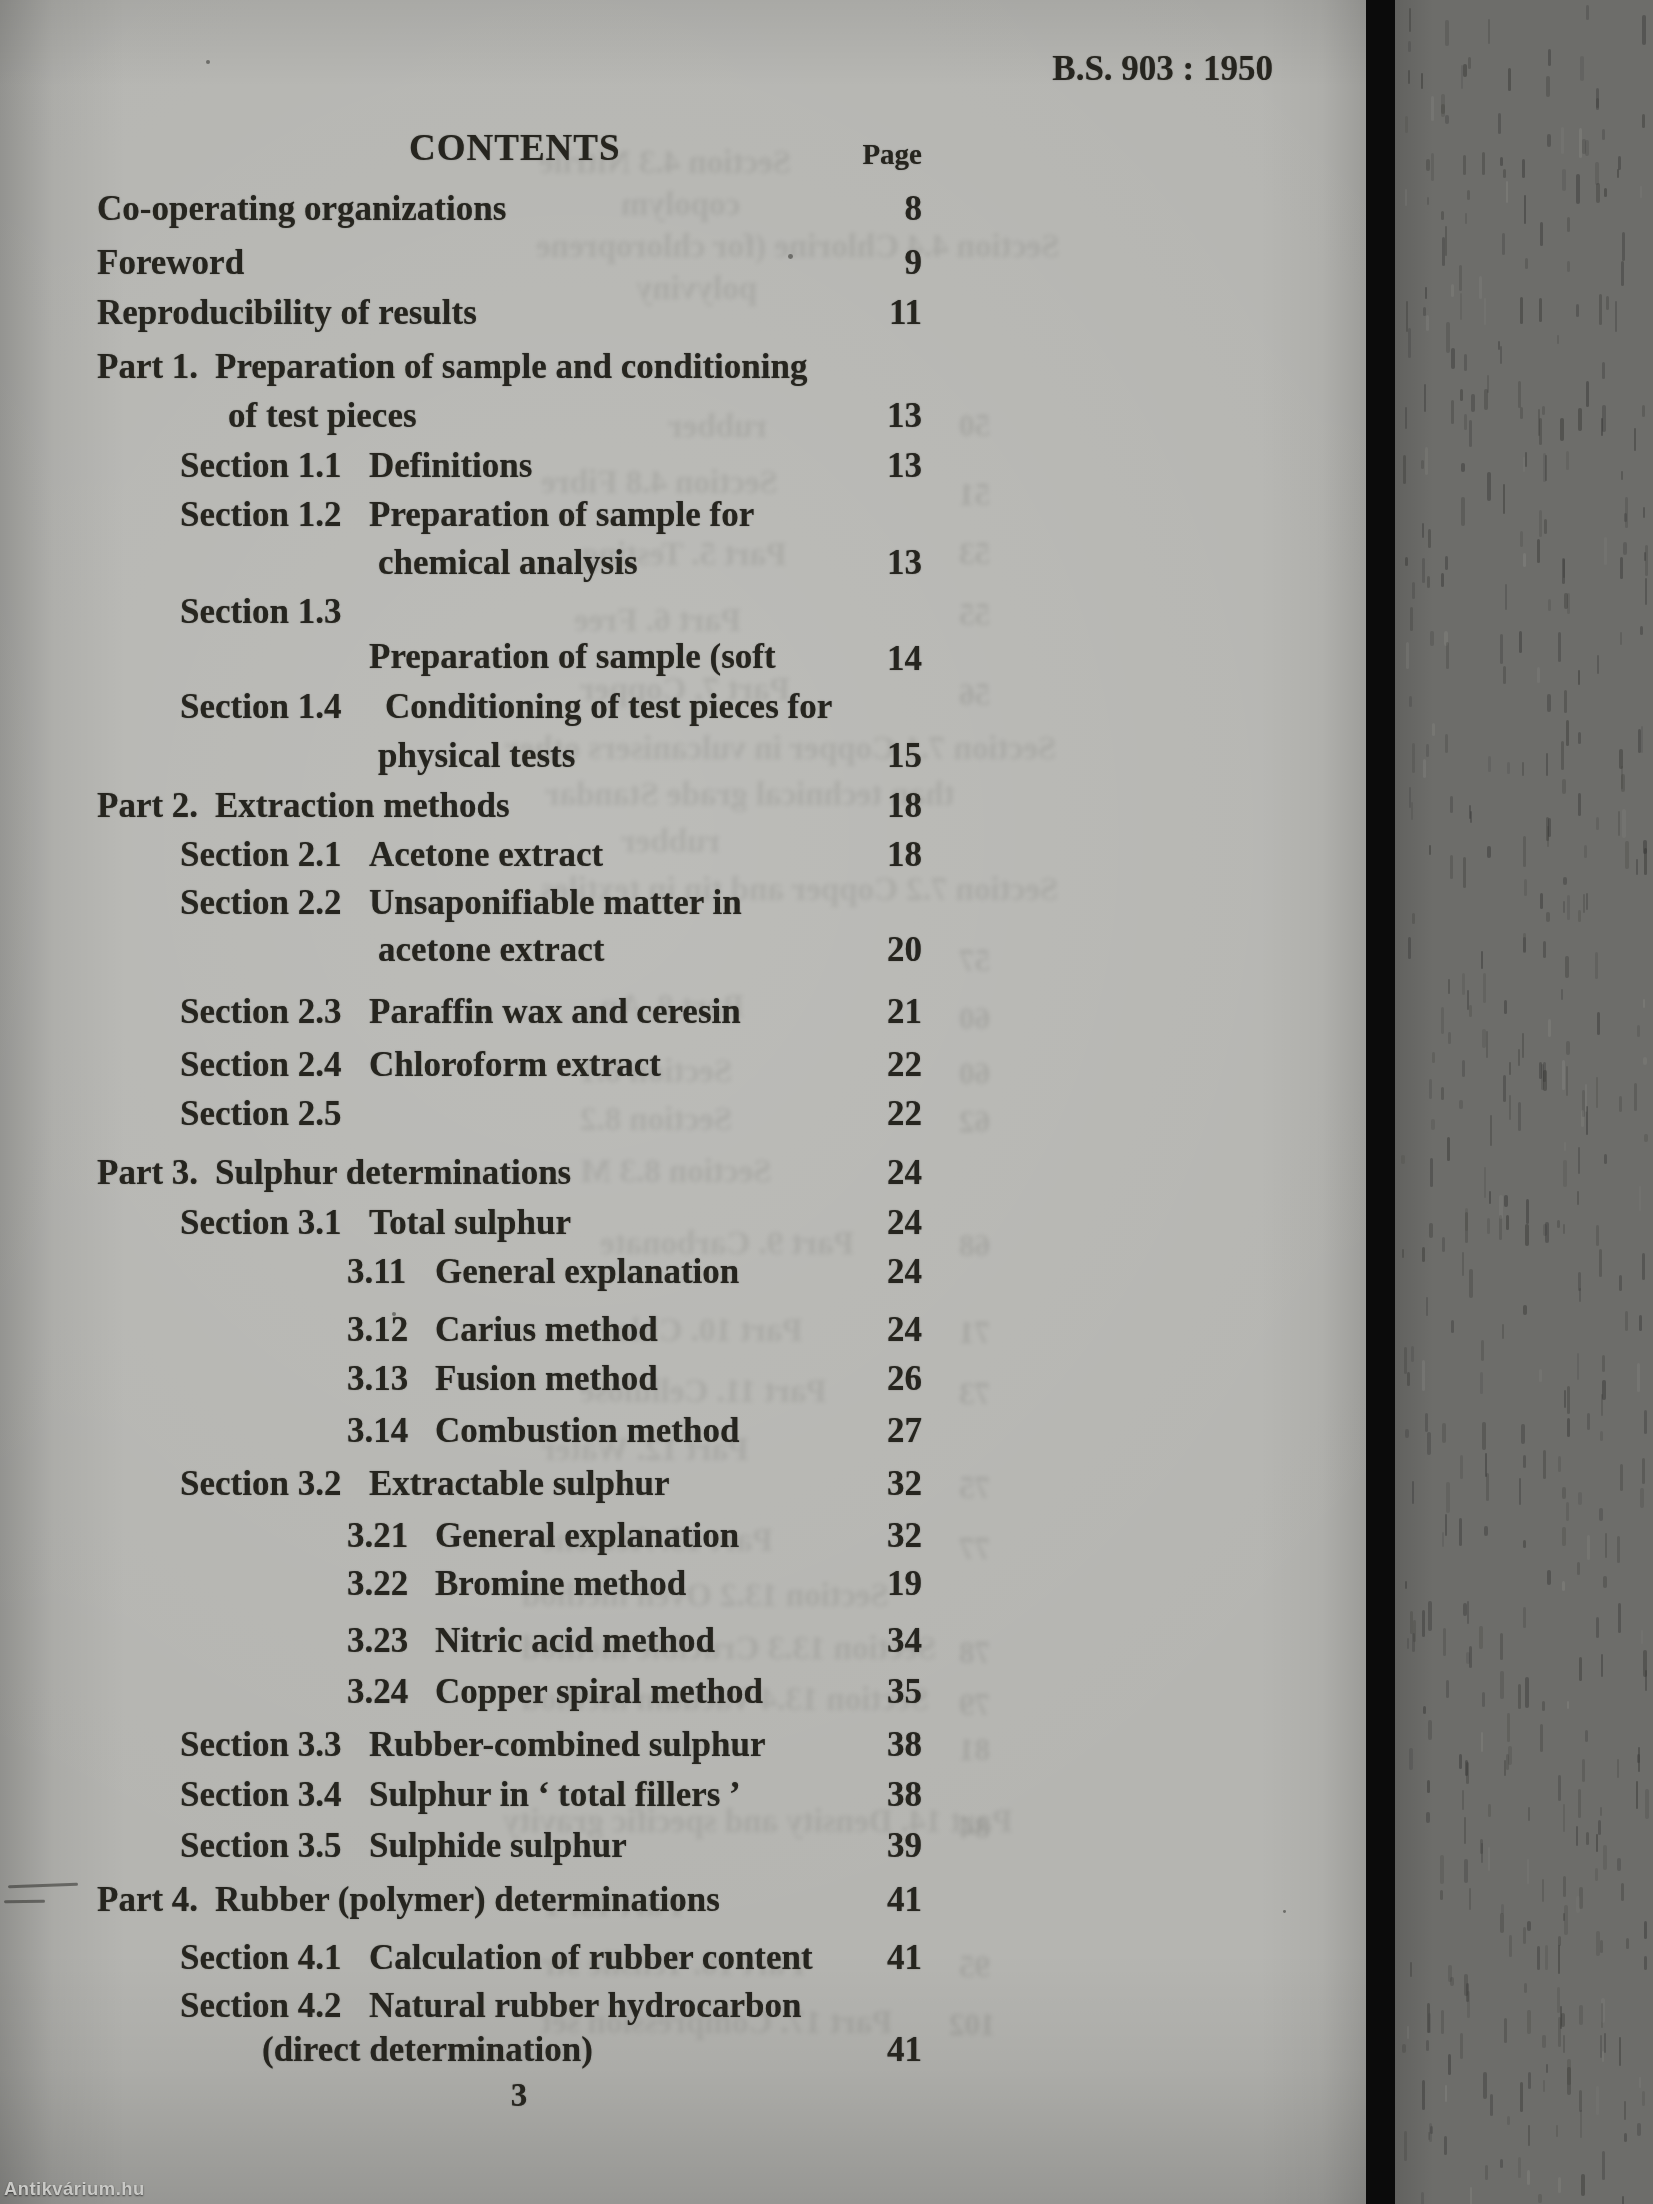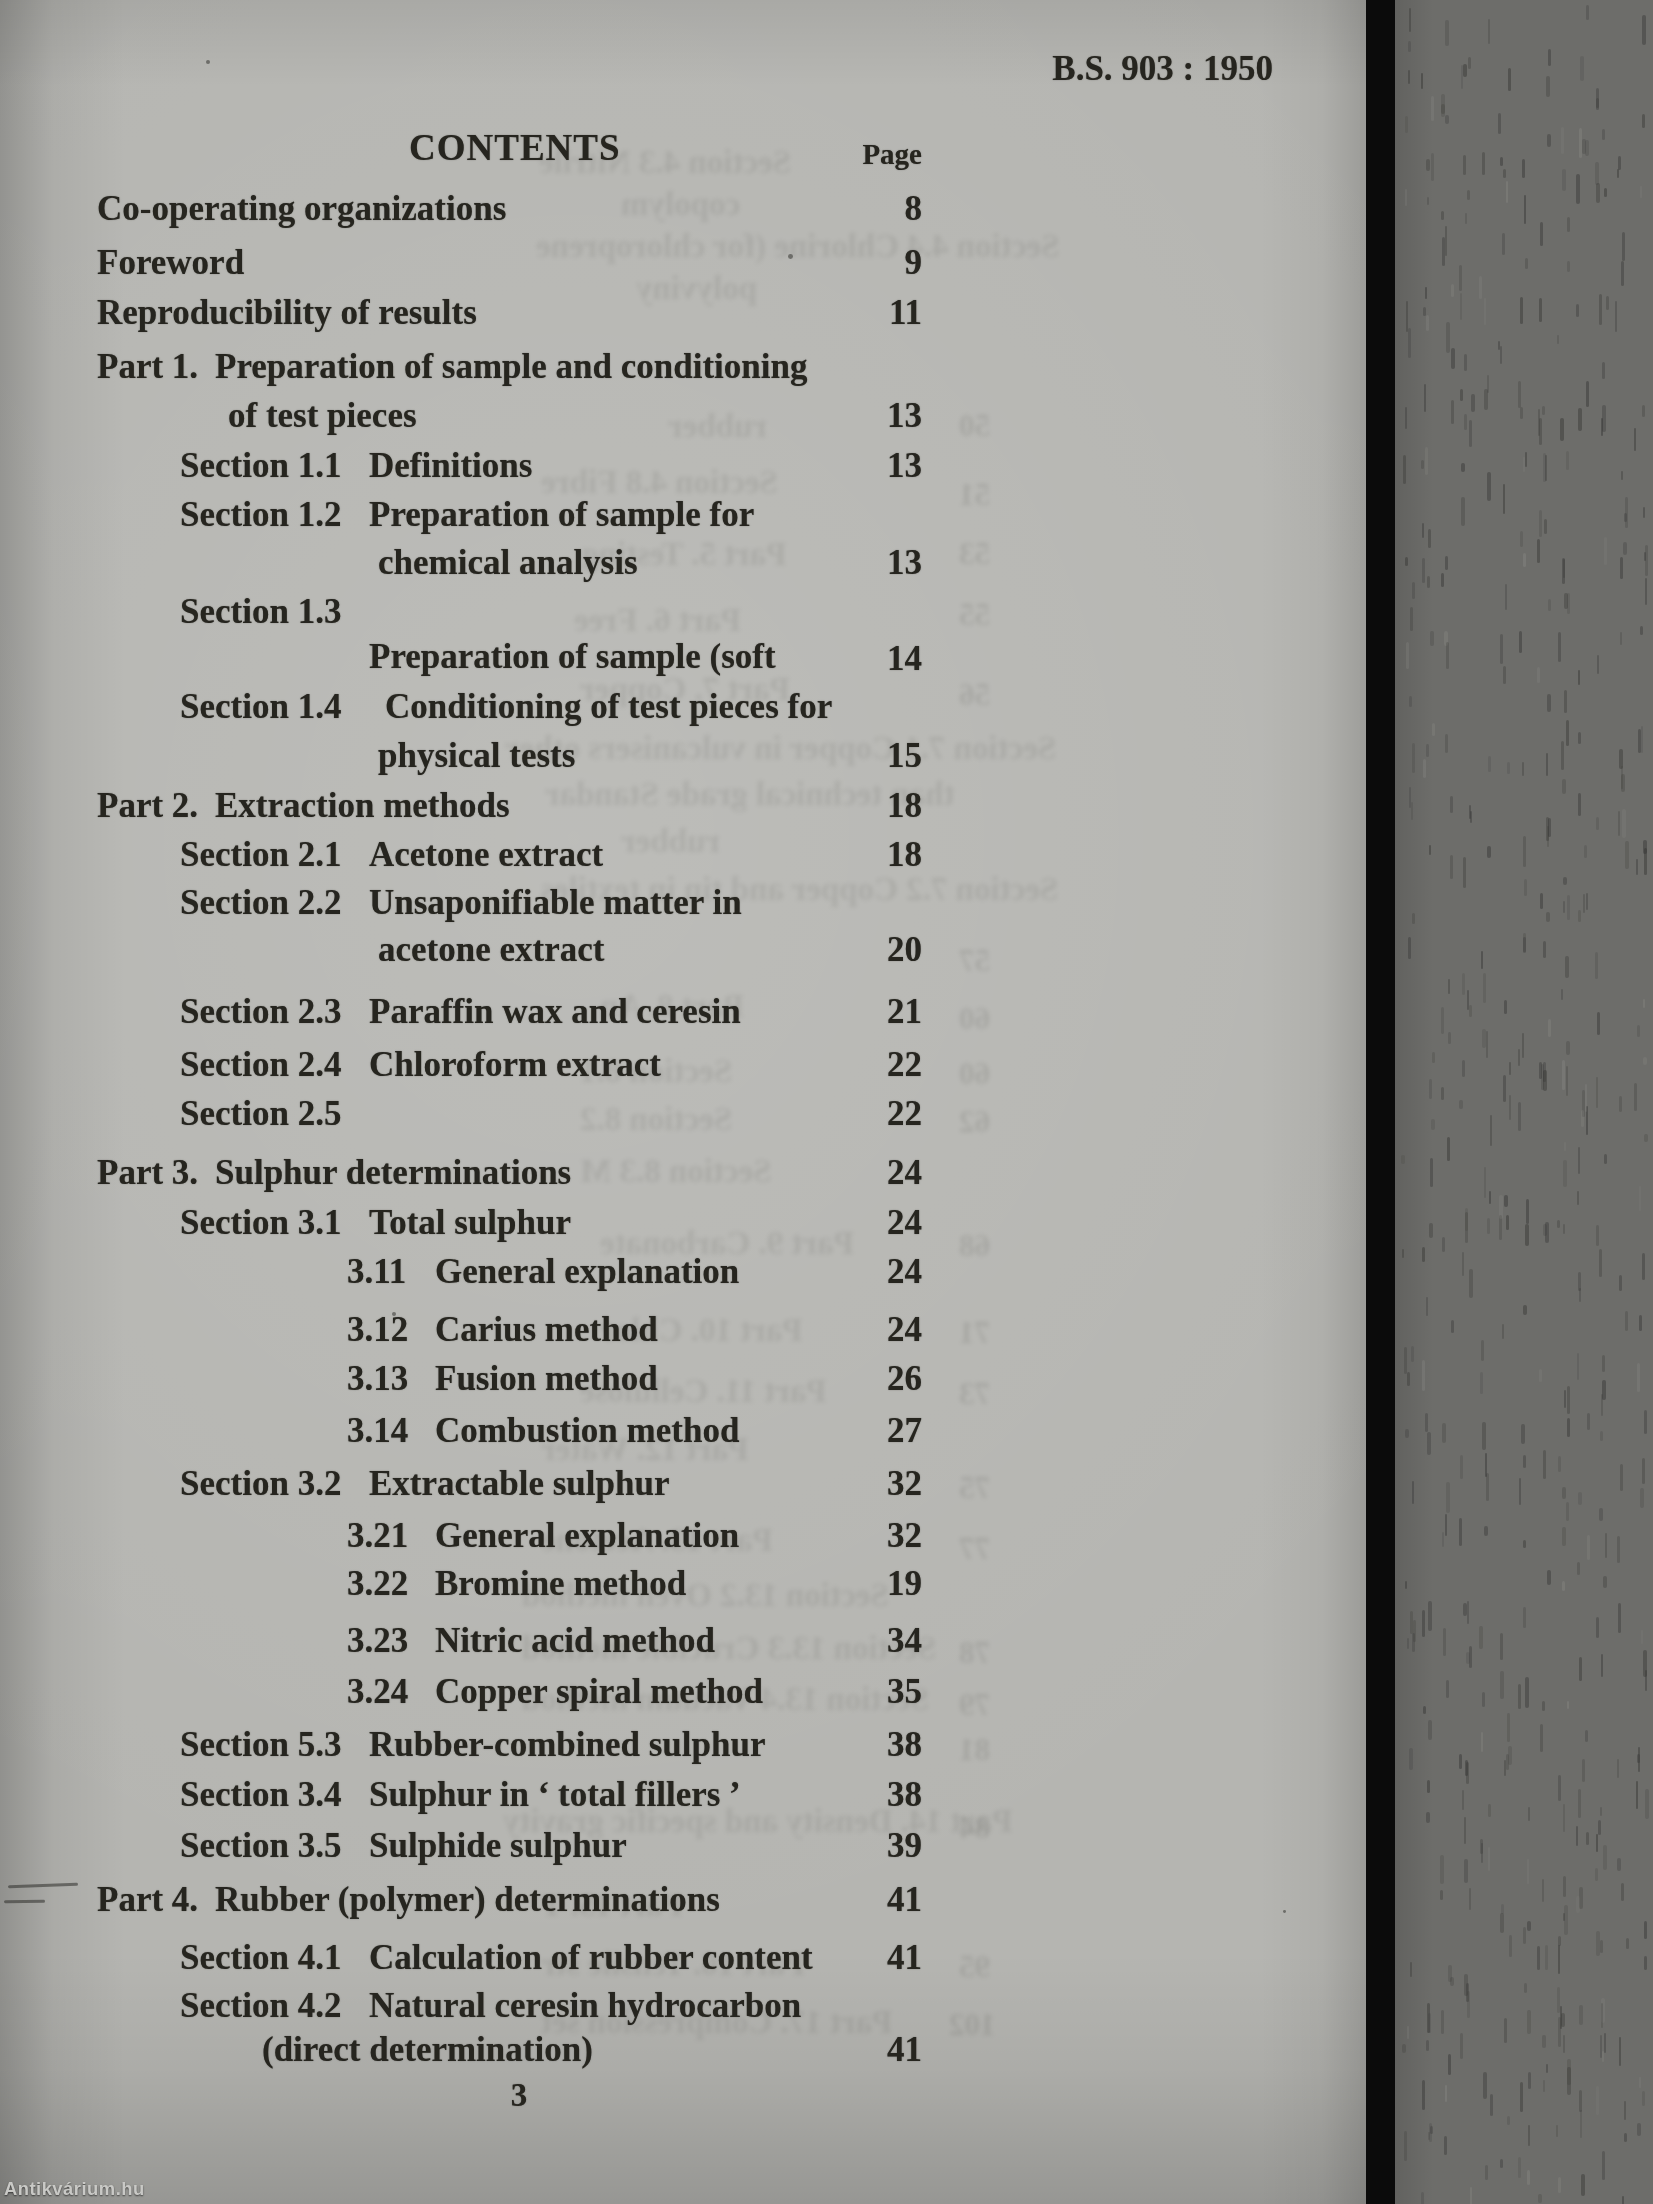--- a/index.html
+++ b/index.html
@@ -770,21 +770,21 @@
         <span class="toc-num" style="left: 347px;">3.23</span>
         <span class="toc-title" style="left: 435px;">Nitric acid method</span>
         <span class="toc-page">34</span>
       </div>
       <div class="toc-row ink" style="top: 1672px;">
         <span class="toc-num" style="left: 347px;">3.24</span>
         <span class="toc-title" style="left: 435px;">Copper spiral method</span>
         <span class="toc-page">35</span>
       </div>
       <div class="toc-row ink" style="top: 1725px;">
-        <span class="toc-num" style="left: 180px;">Section 5.3</span>
+        <span class="toc-num" style="left: 180px;">Section 3.3</span>
         <span class="toc-title" style="left: 369px;">Rubber-combined sulphur</span>
         <span class="toc-page">38</span>
       </div>
       <div class="toc-row ink" style="top: 1775px;">
         <span class="toc-num" style="left: 180px;">Section 3.4</span>
         <span class="toc-title" style="left: 369px;">Sulphur in ‘ total fillers ’</span>
         <span class="toc-page">38</span>
       </div>
       <div class="toc-row ink" style="top: 1826px;">
         <span class="toc-num" style="left: 180px;">Section 3.5</span>
@@ -796,21 +796,21 @@
         <span class="toc-title" style="left: 215px;">Rubber (polymer) determinations</span>
         <span class="toc-page">41</span>
       </div>
       <div class="toc-row ink" style="top: 1938px;">
         <span class="toc-num" style="left: 180px;">Section 4.1</span>
         <span class="toc-title" style="left: 369px;">Calculation of rubber content</span>
         <span class="toc-page">41</span>
       </div>
       <div class="toc-row ink" style="top: 1986px;">
         <span class="toc-num" style="left: 180px;">Section 4.2</span>
-        <span class="toc-title" style="left: 369px;">Natural ceresin hydrocarbon</span>
+        <span class="toc-title" style="left: 369px;">Natural rubber hydrocarbon</span>
       </div>
       <div class="toc-row ink" style="top: 2030px;">
         <span class="toc-title" style="left: 262px;">(direct determination)</span>
         <span class="toc-page">41</span>
       </div>
     </div>
 
   <div id="folio" class="ink">3</div>
 
   <div class="pencil-mark" style="left:7.8px;top:1884px;width:70px;transform:rotate(-2deg);"></div>

